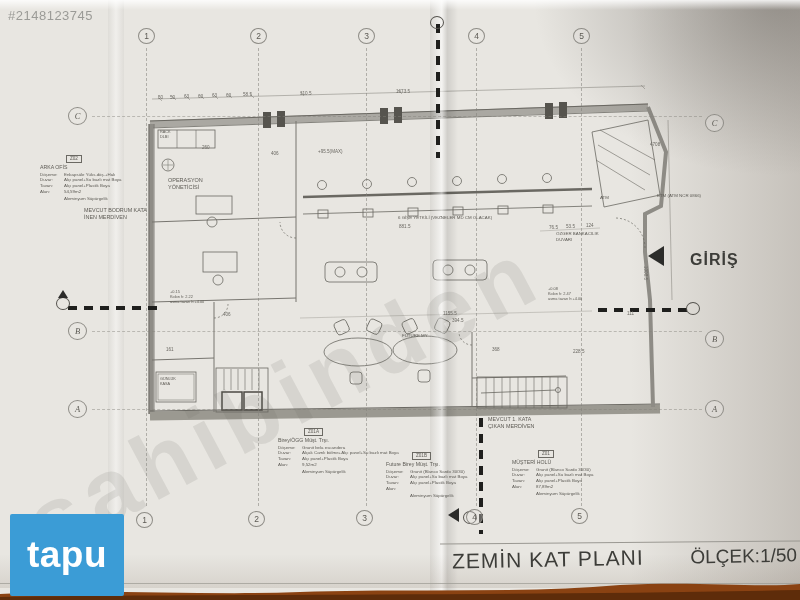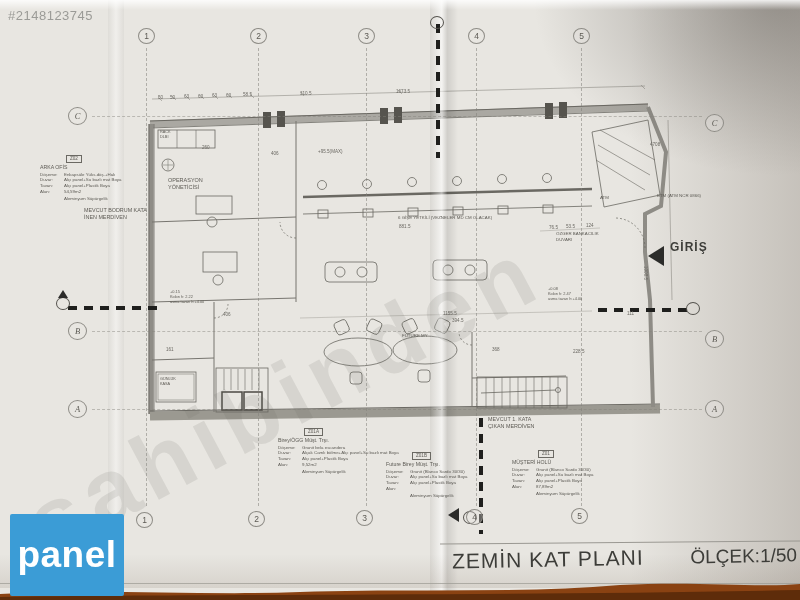--- a/index.html
+++ b/index.html
@@ -213,21 +213,21 @@
   <div class="tri-up-small" style="left:58px;top:290px;"></div>
   <div class="sec-circle" style="left:686px;top:302px;"></div>
   <div class="sec-circle" style="left:463px;top:511px;"></div>
   <div class="tri-left" style="left:448px;top:508px;border-top-width:7px;border-bottom-width:7px;border-right-width:11px;"></div>
 
   <div class="tri-left" style="left:648px;top:246px;"></div>
 
   <div id="listing-id">#2148123745</div>
   <div id="big-watermark">sahibinden</div>
   <div id="tapu-logo">
-    <span>panel</span>
+    <span>tapu</span>
   </div>
   <div id="title-wrap">
     <span id="plan-title">ZEMİN KAT PLANI</span>
     <span id="plan-scale">ÖLÇEK:1/50</span>
   </div>
 
   <div id="generated">
       <div class="bubble" style="left: 138px; top: 28px;">1</div>
       <div class="bubble" style="left: 136px; top: 512px;">1</div>
       <div class="gline-v" style="left: 146px; top: 48px; height: 458px;"></div>
@@ -255,21 +255,21 @@
       <div class="lbl" style="left: 168px; top: 177px; font-size: 5.5px;">OPERASYON
 YÖNETİCİSİ</div>
       <div class="lbl" style="left: 84px; top: 207px; font-size: 5.4px;">MEVCUT BODRUM KATA
 İNEN MERDİVEN</div>
       <div class="lbl" style="left: 488px; top: 416px; font-size: 5.4px;">MEVCUT 1. KATA
 ÇIKAN MERDİVEN</div>
       <div class="lbl" style="left: 398px; top: 215px; font-size: 4.4px;">6 GİŞE YETKİLİ (VEZNELER MD CM OLACAK)</div>
       <div class="lbl" style="left: 556px; top: 231px; font-size: 4.4px;">ÖZGER BANKACILIK
 DUVARI</div>
       <div class="lbl" style="left: 657px; top: 193px; font-size: 4.4px;">BTM (ATM NCR 0866)</div>
-      <div class="lbl" style="left: 670px; top: 240px; font-size: 12px; font-weight: bold; color: rgb(61, 61, 57); letter-spacing: 1px;">GİRİŞ</div>
+      <div class="lbl" style="left: 670px; top: 250px; font-size: 16px; font-weight: bold; color: rgb(61, 61, 57); letter-spacing: 1px; padding-left: 20px;">GİRİŞ</div>
       <div class="lbl" style="left: 402px; top: 333px; font-size: 4.4px;">FUTURE MY</div>
       <div class="lbl" style="left: 600px; top: 195px; font-size: 4.4px;">ATM</div>
       <div class="lbl" style="left: 160px; top: 130px; font-size: 3.8px;">RACK
 DLBI</div>
       <div class="lbl" style="left: 170px; top: 290px; font-size: 3.9px;">+0.15
 Kolon h: 2.22
 asma tavan h:+4.00</div>
       <div class="lbl" style="left: 548px; top: 287px; font-size: 3.9px;">+0.08
 Kolon h: 2.47
 asma tavan h:+4.00</div>

